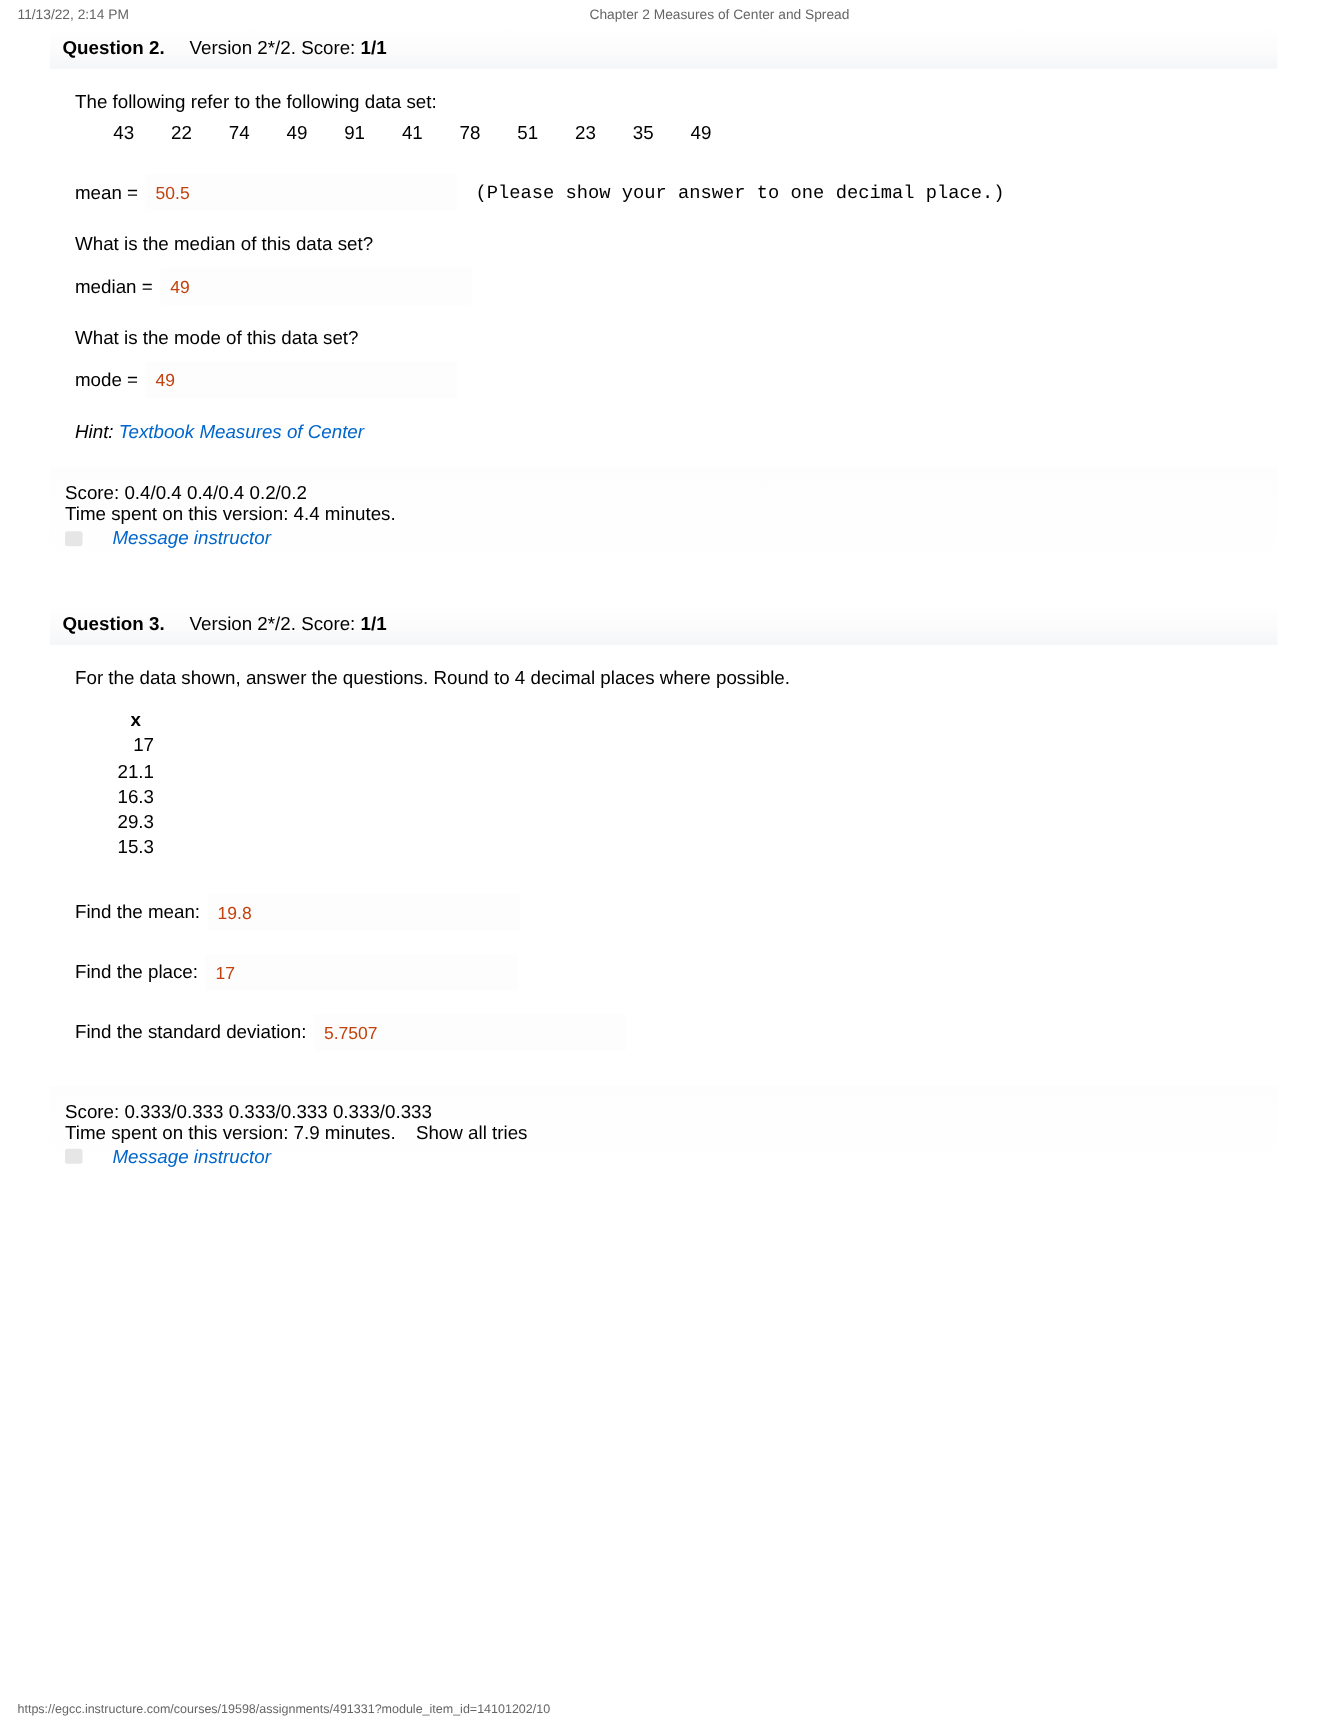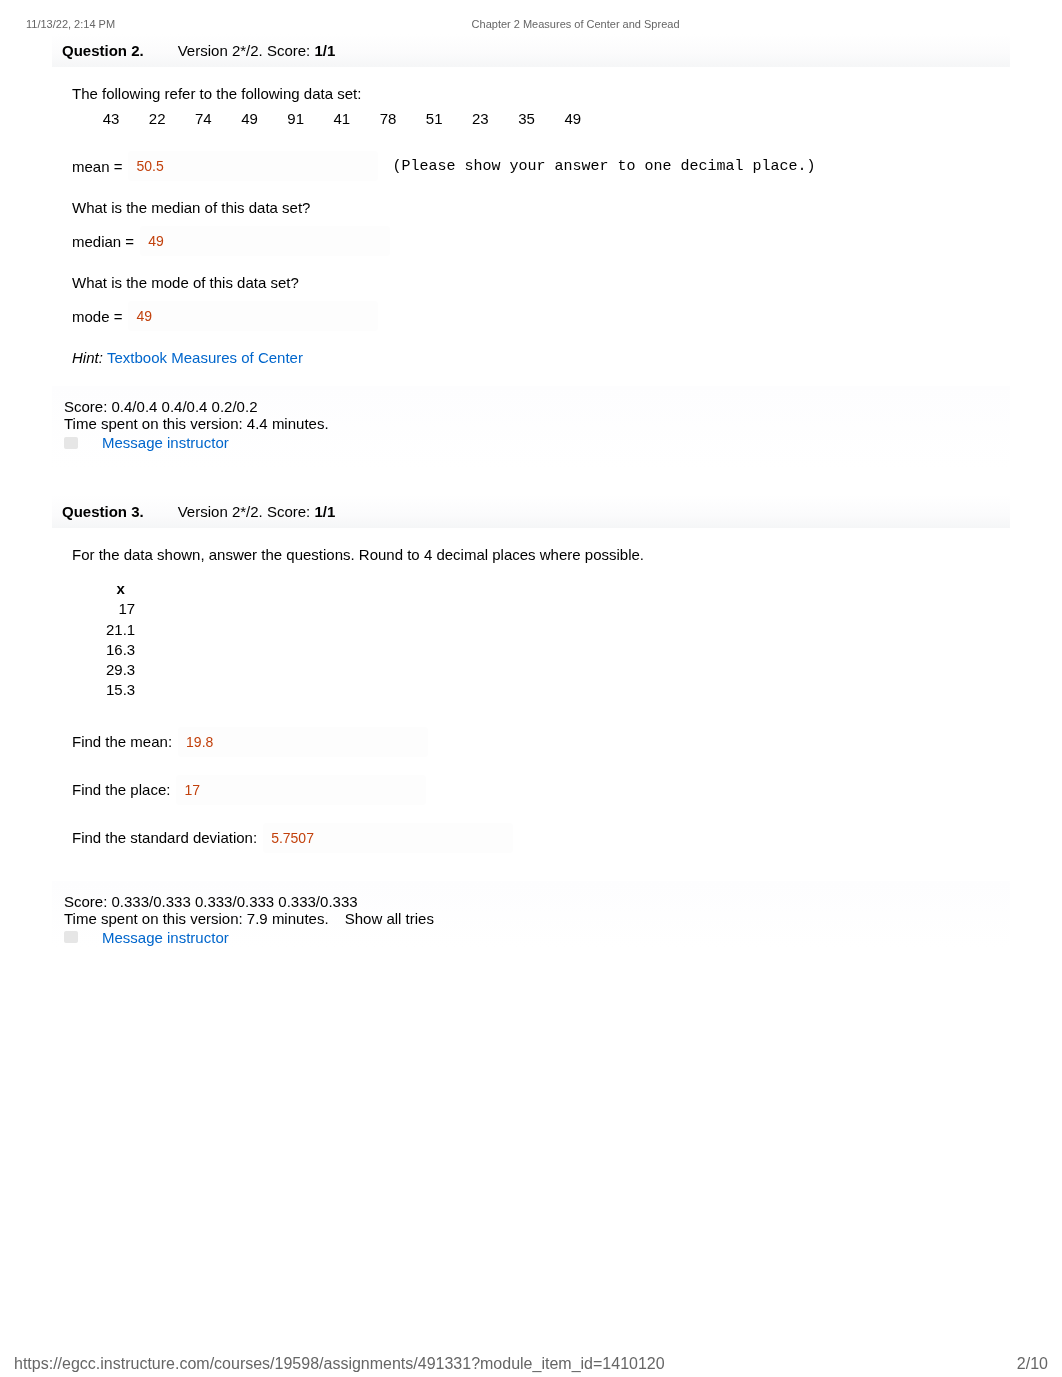--- a/index.html
+++ b/index.html
@@ -8,39 +8,39 @@
     padding: 0;
     font-family: Verdana, Geneva, sans-serif;
     background: #fff;
     color: #000;
     font-size: 15px;
   }
   .page {
     width: 1062px;
     min-height: 1377px;
     position: relative;
-    padding: 12px;
+    padding: 0;
     background: #fff;
   }
   .print-header {
     display: flex;
     justify-content: space-between;
     font-family: Arial, sans-serif;
     font-size: 11px;
     color: #666;
     padding: 6px 14px 4px 14px;
   }
   .content {
     padding: 0 40px 0 40px;
   }
   .q-header {
     padding: 8px 10px;
     display: flex;
     align-items: flex-start;
-    gap: 34px;
+    gap: 20px;
     background: linear-gradient(180deg, #ffffff 0%, #fbfbfc 60%, #f5f6f7 100%);
   }
   .q-label {
     font-weight: bold;
     font-size: 15px;
   }
   .q-version {
     font-size: 15px;
   }
   .q-score {
@@ -79,21 +79,21 @@
   }
   .answer-note {
     margin-left: 8px;
     font-size: 15px;
     font-family: Liberation Mono, monospace;
   }
   .hint-row {
     margin: 6px 0 10px 0;
   }
   .hint-label { font-style: italic; }
-  .link { color: #0066cc; cursor: pointer; }
+  .link { color: #0066cc; cursor: pointer; font-style: italic; }
   .q-footer {
     padding: 12px 12px 18px 12px;
     font-size: 15px;
     background: linear-gradient(180deg, #fdfdfe 0%, #ffffff 100%);
   }
   .msg-row {
     display: flex;
     align-items: center;
     gap: 24px;
     margin-top: 2px;
@@ -122,23 +122,23 @@
   .x-table th {
     font-weight: bold;
     text-align: center;
   }
   .print-footer {
     position: absolute;
     bottom: 4px;
     left: 14px;
     right: 14px;
     display: flex;
-    justify-content: space-between;
+    justify-content: flex-start;
     font-family: Arial, sans-serif;
-    font-size: 16px;
+    font-size: 10px;
     color: #666;
   }
 </style>
 </head>
 <body>
 
 <div class="page">
 
   <div class="print-header">
     <span>11/13/22, 2:14 PM</span>

